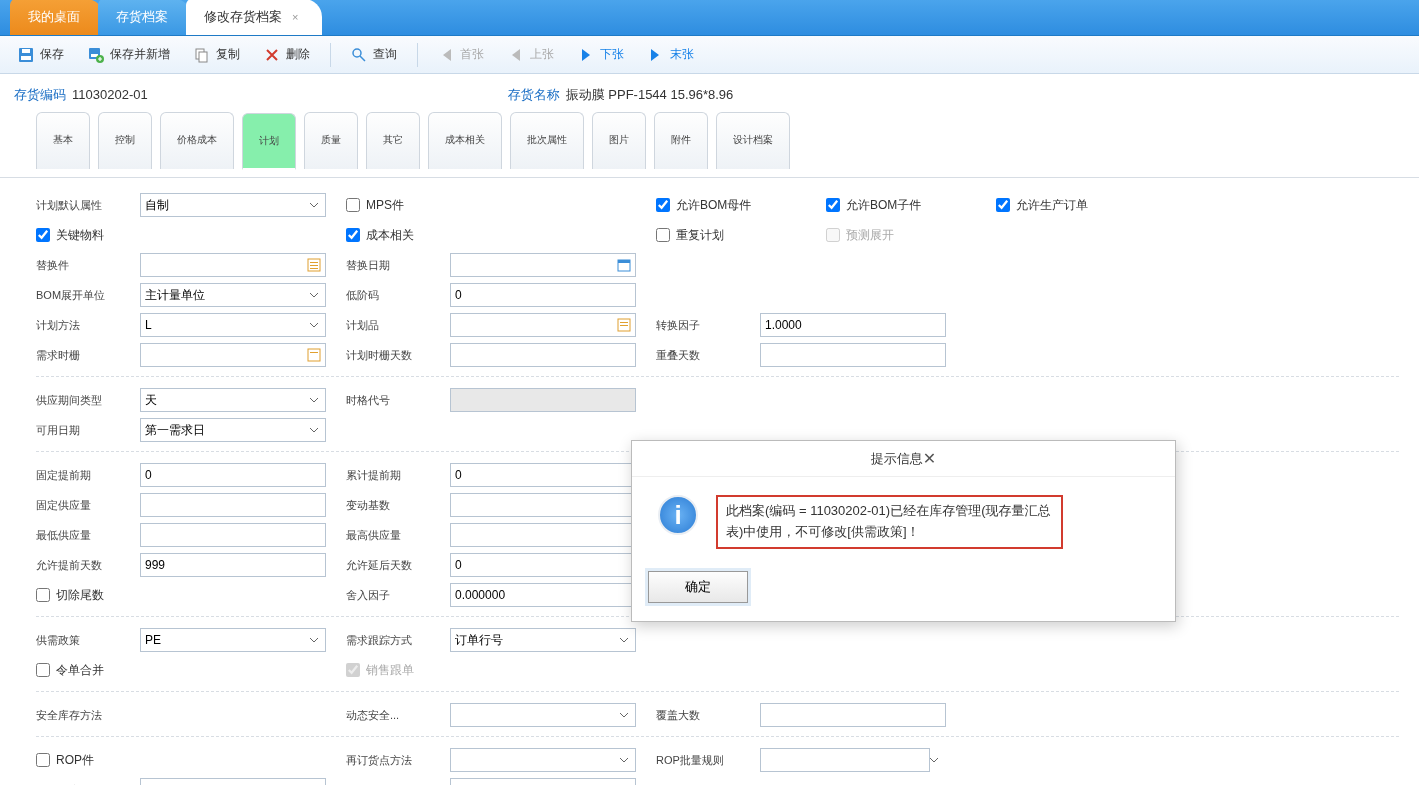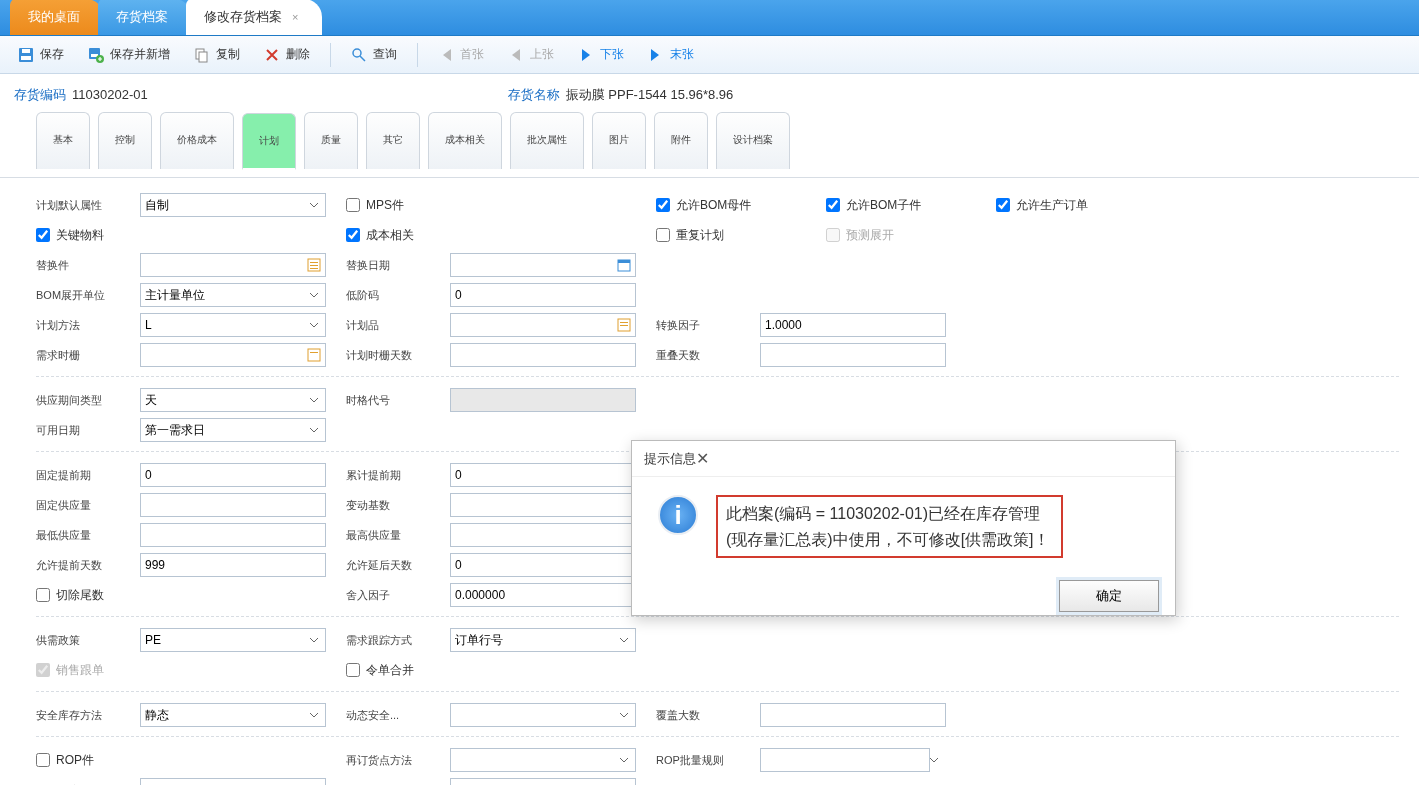--- a/index.html
+++ b/index.html
@@ -32,27 +32,27 @@
 .selwrap { position: relative; width: 186px; }
 .selwrap .inp { width: 100%; padding-right: 20px; }
 .selwrap .ar, .selwrap .cal, .selwrap .pick { position: absolute; right: 3px; top: 3px; width: 18px; height: 18px; display:flex; align-items:center; justify-content:center; cursor:pointer; }
 .ar svg { width:10px; height:10px; }
 .cal svg { width:14px; height:14px; }
 .pick svg { width:14px; height:14px; }
 .ck { display:inline-flex; align-items:center; gap:6px; cursor:pointer; }
 .ck input { width:14px; height:14px; }
 .grey { color:#aaa; }
 .dialog { position: fixed; left: 631px; top: 440px; width: 545px; background: #fff; border: 1px solid #bbb; box-shadow: 2px 4px 14px rgba(0,0,0,0.2); }
-.dhead { display:flex; justify-content:flex-start; align-items:center; padding: 8px 12px; font-size:13px; border-bottom: 1px solid #eee;}
+.dhead { display:flex; justify-content:center; align-items:center; padding: 8px 12px; font-size:13px; border-bottom: 1px solid #eee;}
 .dclose { cursor:pointer; font-size:16px; color:#555; }
 .dbody { display:flex; gap: 18px; padding: 18px 16px 22px 26px; align-items:flex-start; }
 .infoi { width:40px; height:40px; border-radius:50%; background:radial-gradient(#6ab2f4,#2b7cd4); display:flex; align-items:center; justify-content:center; color:#fff; font-size:26px; font-weight:bold; border:2px solid #eaeef3;}
-.dmsg { flex:1; font-size:16px; line-height:1.6; color:#333; }
+.dmsg { flex:1; font-size:13px; line-height:1.6; color:#333; }
 .redbox { border:2px solid #d23b2e; padding: 4px 8px; width: 347px; }
-.dfoot { display:flex; justify-content:flex-end; padding: 0 16px 3px; }
+.dfoot { display:flex; padding: 0 16px 18px; }
 .okbtn { width:100px; height:32px; border:1px solid #999; background:linear-gradient(#fdfdfd,#e8e8e8); cursor:pointer; font-size:13px; box-shadow: 0 0 0 3px #e0ecf7; }
 .navgrey { color:#aaa;justify-content:flex-end; }
 .navblue { color:#1882e8; }
 </style>
 </head>
 <body>
 
 <div class="tabbar">
   <div class="tab orange"><span>我的桌面</span></div>
   <div class="tab blue"><span>存货档案</span></div>
@@ -389,44 +389,39 @@
   <div class="cell c2">
           <span class="lbl">需求跟踪方式</span>
           <div class="selwrap"><input class="inp" value="订单行号" style=""><span class="ar">
               <svg viewBox="0 0 10 10">
                 <path d="M1 3l4 4 4-4" fill="none" stroke="#666"></path>
               </svg>
             </span></div>
         </div>
 </div>
 <div class="row">
+  <div class="cell c2">
+          <label class="ck">
+            <input type="checkbox" style="">
+            <span>令单合并</span>
+          </label>
+        </div>
   <div class="cell c1">
           <label class="ck grey">
             <input type="checkbox" checked="" disabled="" style="">
             <span>销售跟单</span>
           </label>
         </div>
-  <div class="cell c2">
-          <label class="ck">
-            <input type="checkbox" style="">
-            <span>令单合并</span>
-          </label>
-        </div>
 </div>
 </div>
 
 <div class="sect">
 <div class="row">
   <div class="cell c1">
           <span class="lbl">安全库存方法</span>
-          <div class="selwrap"><input class="inp" value="静态" style=""><span class="ar">
-              <svg viewBox="0 0 10 10">
-                <path d="M1 3l4 4 4-4" fill="none" stroke="#666"></path>
-              </svg>
-            </span></div>
         </div>
   <div class="cell c2">
           <span class="lbl">动态安全...</span>
           <div class="selwrap"><input class="inp" style=""><span class="ar">
               <svg viewBox="0 0 10 10">
                 <path d="M1 3l4 4 4-4" fill="none" stroke="#666"></path>
               </svg>
             </span></div>
         </div>
   <div class="cell c3">

